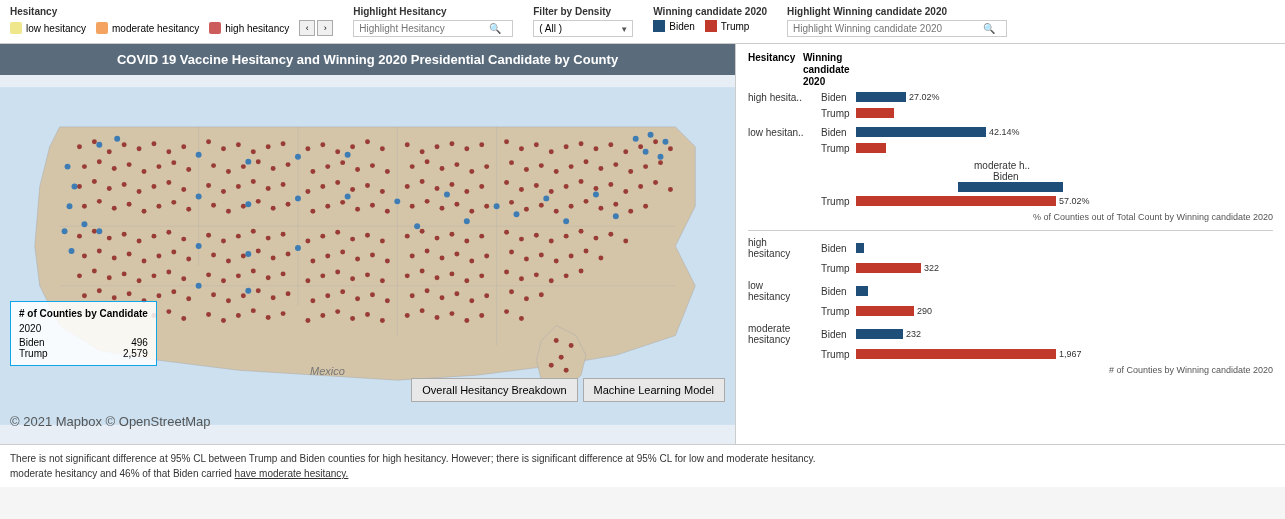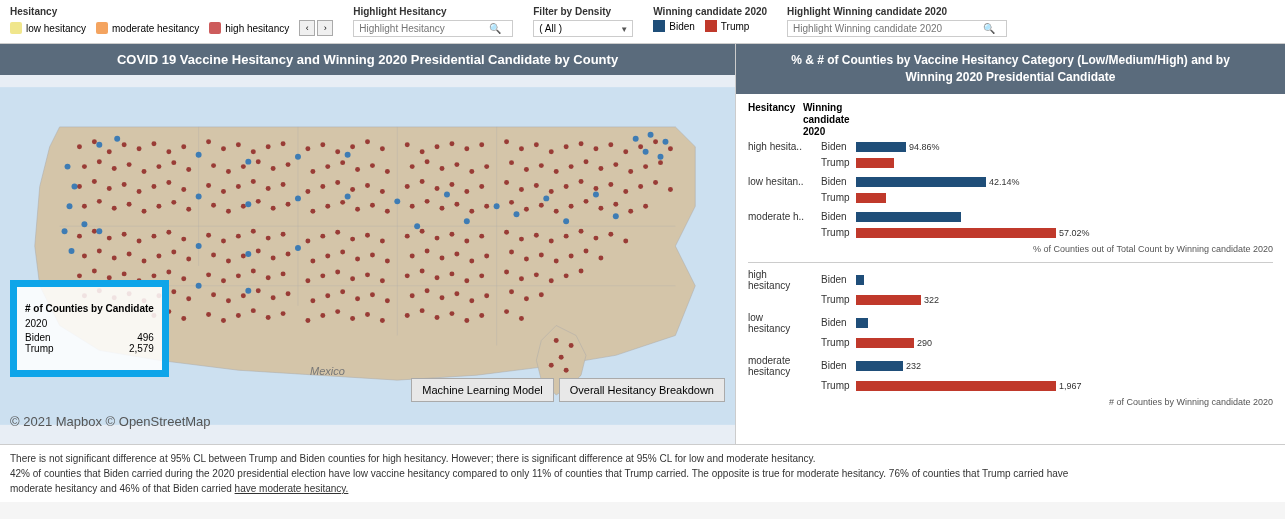--- a/index.html
+++ b/index.html
@@ -131,25 +131,25 @@
       overflow: hidden;
     }
 
     .map-svg {
       width: 100%;
       height: 100%;
     }
 
     .map-overlay-legend {
       position: absolute;
-      bottom: 60px;
+      bottom: 71px;
       left: 10px;
       background: rgba(255,255,255,0.85);
-      border: 7px solid #0ea5e9;
-      padding: 16px 8px;
+      border: 1px solid #0ea5e9;
+      padding: 6px 8px;
       font-size: 10px;
     }
 
     .overlay-title {
       font-weight: bold;
       margin-bottom: 4px;
       font-size: 10px;
     }
 
     .overlay-row {
@@ -776,48 +776,45 @@
             <span>Trump</span>
             <span>2,579</span>
           </div>
         </div>
 
         
         <div class="mexico-label">Mexico</div>
 
         
         <div class="map-bottom-bar" style="bottom:35px; right:10px;">
+          <button class="action-button">Overall Hesitancy Breakdown</button>
           <button class="action-button">Machine Learning Model</button>
-          <button class="action-button">Overall Hesitancy Breakdown</button>
         </div>
 
         
         <div class="map-credit">© 2021 Mapbox © OpenStreetMap</div>
       </div>
     </div>
 
     <div class="chart-section">
-      <div class="chart-title">
-        <span>% &amp; # of Counties by Vaccine Hesitancy Category (Low/Medium/High) and by<br>Winning 2020 Presidential Candidate</span>
-      </div>
       <div class="chart-body">
 
         <div style="display:flex; margin-bottom:2px;">
           <div style="width:55px; font-size:10px; font-weight:bold;">Hesitancy</div>
           <div style="width:35px; font-size:10px; font-weight:bold; line-height:1.2;">Winning<br>candidate 2020</div>
         </div>
 
         <div class="bar-chart-container">
 
           <div class="bar-row">
             <div class="bar-category">high hesita..</div>
             <div class="bar-candidate">Biden</div>
             <div class="bar-wrapper">
               <div class="bar bar-biden" style="width:50px;"></div>
-              <span class="bar-value">94.86%</span>
+              <span class="bar-value">27.02%</span>
             </div>
           </div>
 
           <div class="bar-row">
             <div class="bar-category"></div>
             <div class="bar-candidate">Trump</div>
             <div class="bar-wrapper">
               <div class="bar bar-trump" style="width:38px;"></div>
             </div>
           </div>
@@ -832,21 +829,21 @@
           </div>
 
           <div class="bar-row">
             <div class="bar-category"></div>
             <div class="bar-candidate">Trump</div>
             <div class="bar-wrapper">
               <div class="bar bar-trump" style="width:30px;"></div>
             </div>
           </div>
 
-          <div class="bar-row" style="margin-top:3px;">
+          <div class="bar-row" style="margin-top:3px;flex-direction:column;">
             <div class="bar-category">moderate h..</div>
             <div class="bar-candidate">Biden</div>
             <div class="bar-wrapper">
               <div class="bar bar-biden" style="width:105px;"></div>
             </div>
           </div>
 
           <div class="bar-row">
             <div class="bar-category"></div>
             <div class="bar-candidate">Trump</div>
@@ -913,19 +910,18 @@
           </div>
         </div>
 
         <div class="chart-axis-label" style="padding-left:90px;"># of Counties by Winning candidate 2020</div>
       </div>
     </div>
   </div>
 
   <div class="bottom-text">
     <div>There is not significant difference at 95% CL between Trump and Biden counties for high hesitancy. However; there is significant difference at 95% CL for low and moderate hesitancy.</div>
-    <div>42% of counties that Biden carried during the 2020 presidential election have low vaccine hesitancy compared to only 11% of counties that Trump carried. The opposite is true for moderate hesitancy. 76% of counties that Trump carried have</div>
     <div>
       <span>moderate hesitancy and 46% of that Biden carried </span><span class="underline">have moderate hesitancy.</span>
     </div>
   </div>
 
 </div>
 
 </body></html>

